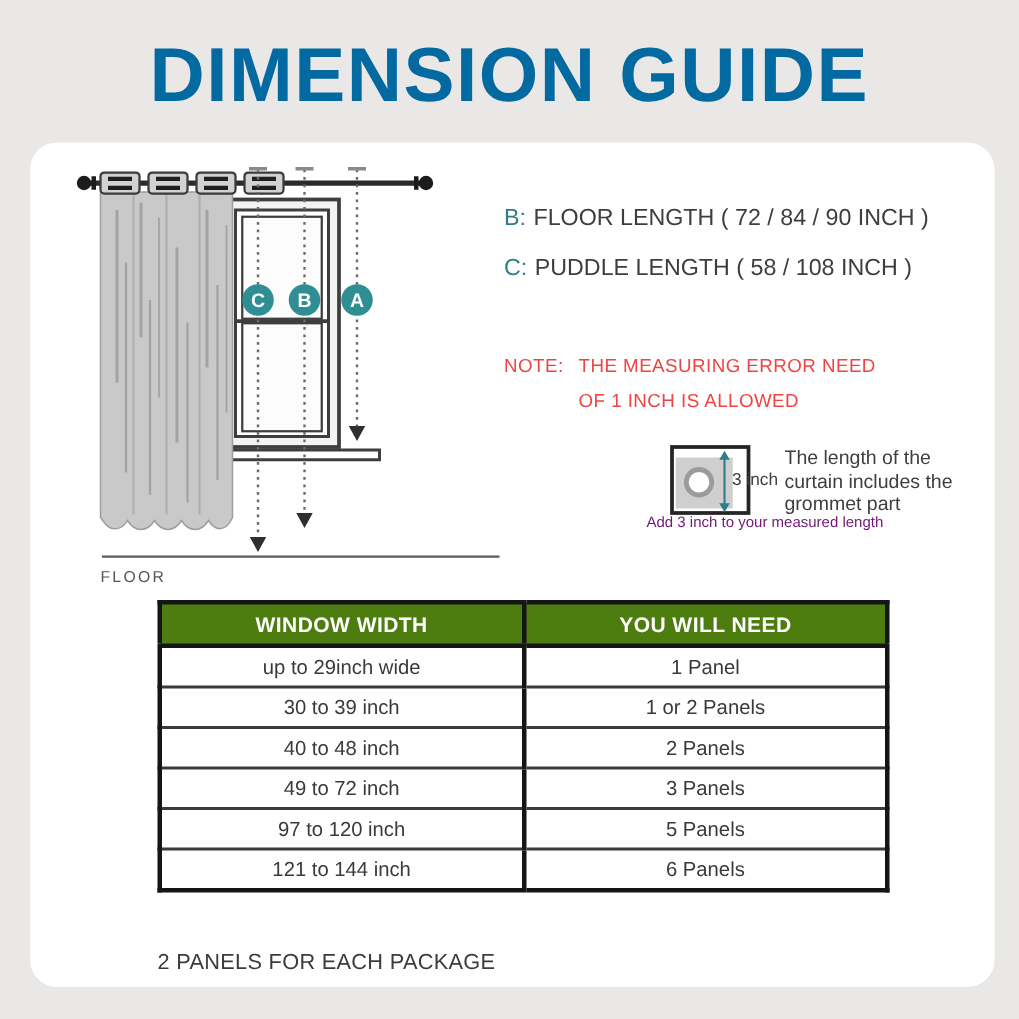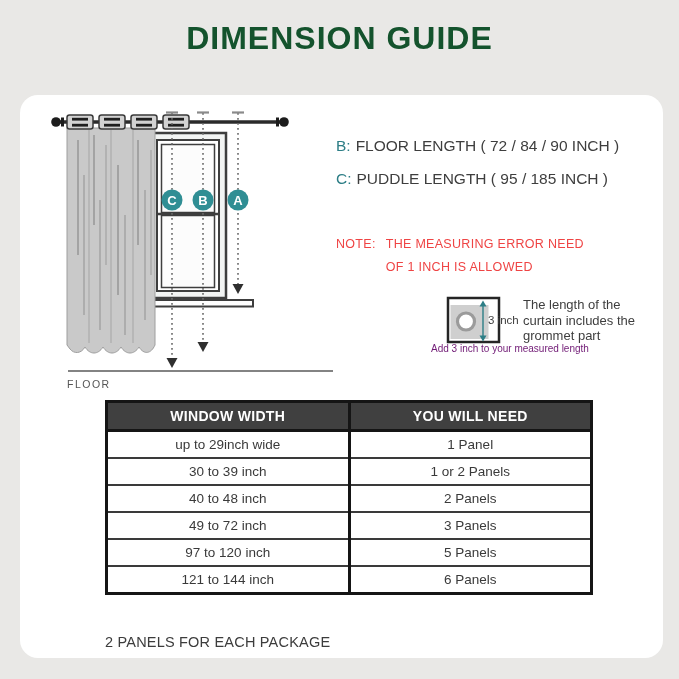--- a/index.html
+++ b/index.html
@@ -7,22 +7,22 @@
     width:679px;height:679px;
     background:#e9e8e6;
     font-family:"Liberation Sans", sans-serif;
     position:relative;
     overflow:hidden;
     color:#3c3c3c;
   }
   .title{
     position:absolute;top:20px;left:0;width:679px;
     text-align:center;
-    font-size:32px;font-weight:800;letter-spacing:1px;
-    color:#14532d;margin:0;
+    font-size:51px;font-weight:800;letter-spacing:1px;
+    color:#0369a1;margin:0;
   }
   .card{
     position:absolute;left:20px;top:95px;
     width:643px;height:563px;
     background:#ffffff;border-radius:18px;
   }
   .illustration{position:absolute;left:10px;top:10px;}
   .measurements{position:absolute;left:316px;top:34px;}
   .measure-line{
     height:33px;line-height:33px;
@@ -48,21 +48,21 @@
     position:absolute;left:411px;top:248px;
     font-size:10px;color:#701a75;white-space:nowrap;
   }
   table.panels{
     position:absolute;left:85px;top:305px;width:488px;
     border-collapse:collapse;
     border:3px solid #151515;
     table-layout:fixed;
   }
   table.panels th{
-    background:#404040;color:#ffffff;
+    background:#4d7c0f;color:#ffffff;
     font-size:14px;font-weight:bold;letter-spacing:0.3px;
     height:26px;border-bottom:3px solid #151515;
     text-align:center;padding:0;
   }
   table.panels td{
     font-size:13.5px;color:#3a3a3a;
     height:25px;text-align:center;padding:0;
     border-top:2px solid #3a3a3a;
   }
   table.panels tr > *:nth-child(2){border-left:3px solid #151515;}
@@ -169,21 +169,21 @@
       <circle cx="208" cy="95" r="10.5" fill="#2f8e94"></circle>
       <text x="208" y="99.5" text-anchor="middle" font-size="13" font-weight="bold" fill="#ffffff">A</text>
     </g>
 
     <line x1="38" y1="266" x2="303" y2="266" stroke="#5a5a5a" stroke-width="1.5"></line>
     <text x="37" y="283" font-size="10.5" letter-spacing="1.5" fill="#555555">FLOOR</text>
   </svg>
 
   <div class="measurements">
     <div class="measure-line"><span class="measure-key">B:</span><span>FLOOR LENGTH ( 72 / 84 / 90 INCH )</span></div>
-    <div class="measure-line"><span class="measure-key">C:</span><span>PUDDLE LENGTH ( 95 / 185 INCH )</span></div>
+    <div class="measure-line"><span class="measure-key">C:</span><span>PUDDLE LENGTH ( 58 / 108 INCH )</span></div>
   </div>
 
   <div class="note">
     <div class="note-label">NOTE:</div>
     <div>
       <div>THE MEASURING ERROR NEED</div>
       <div>OF 1 INCH IS ALLOWED</div>
     </div>
   </div>
 

